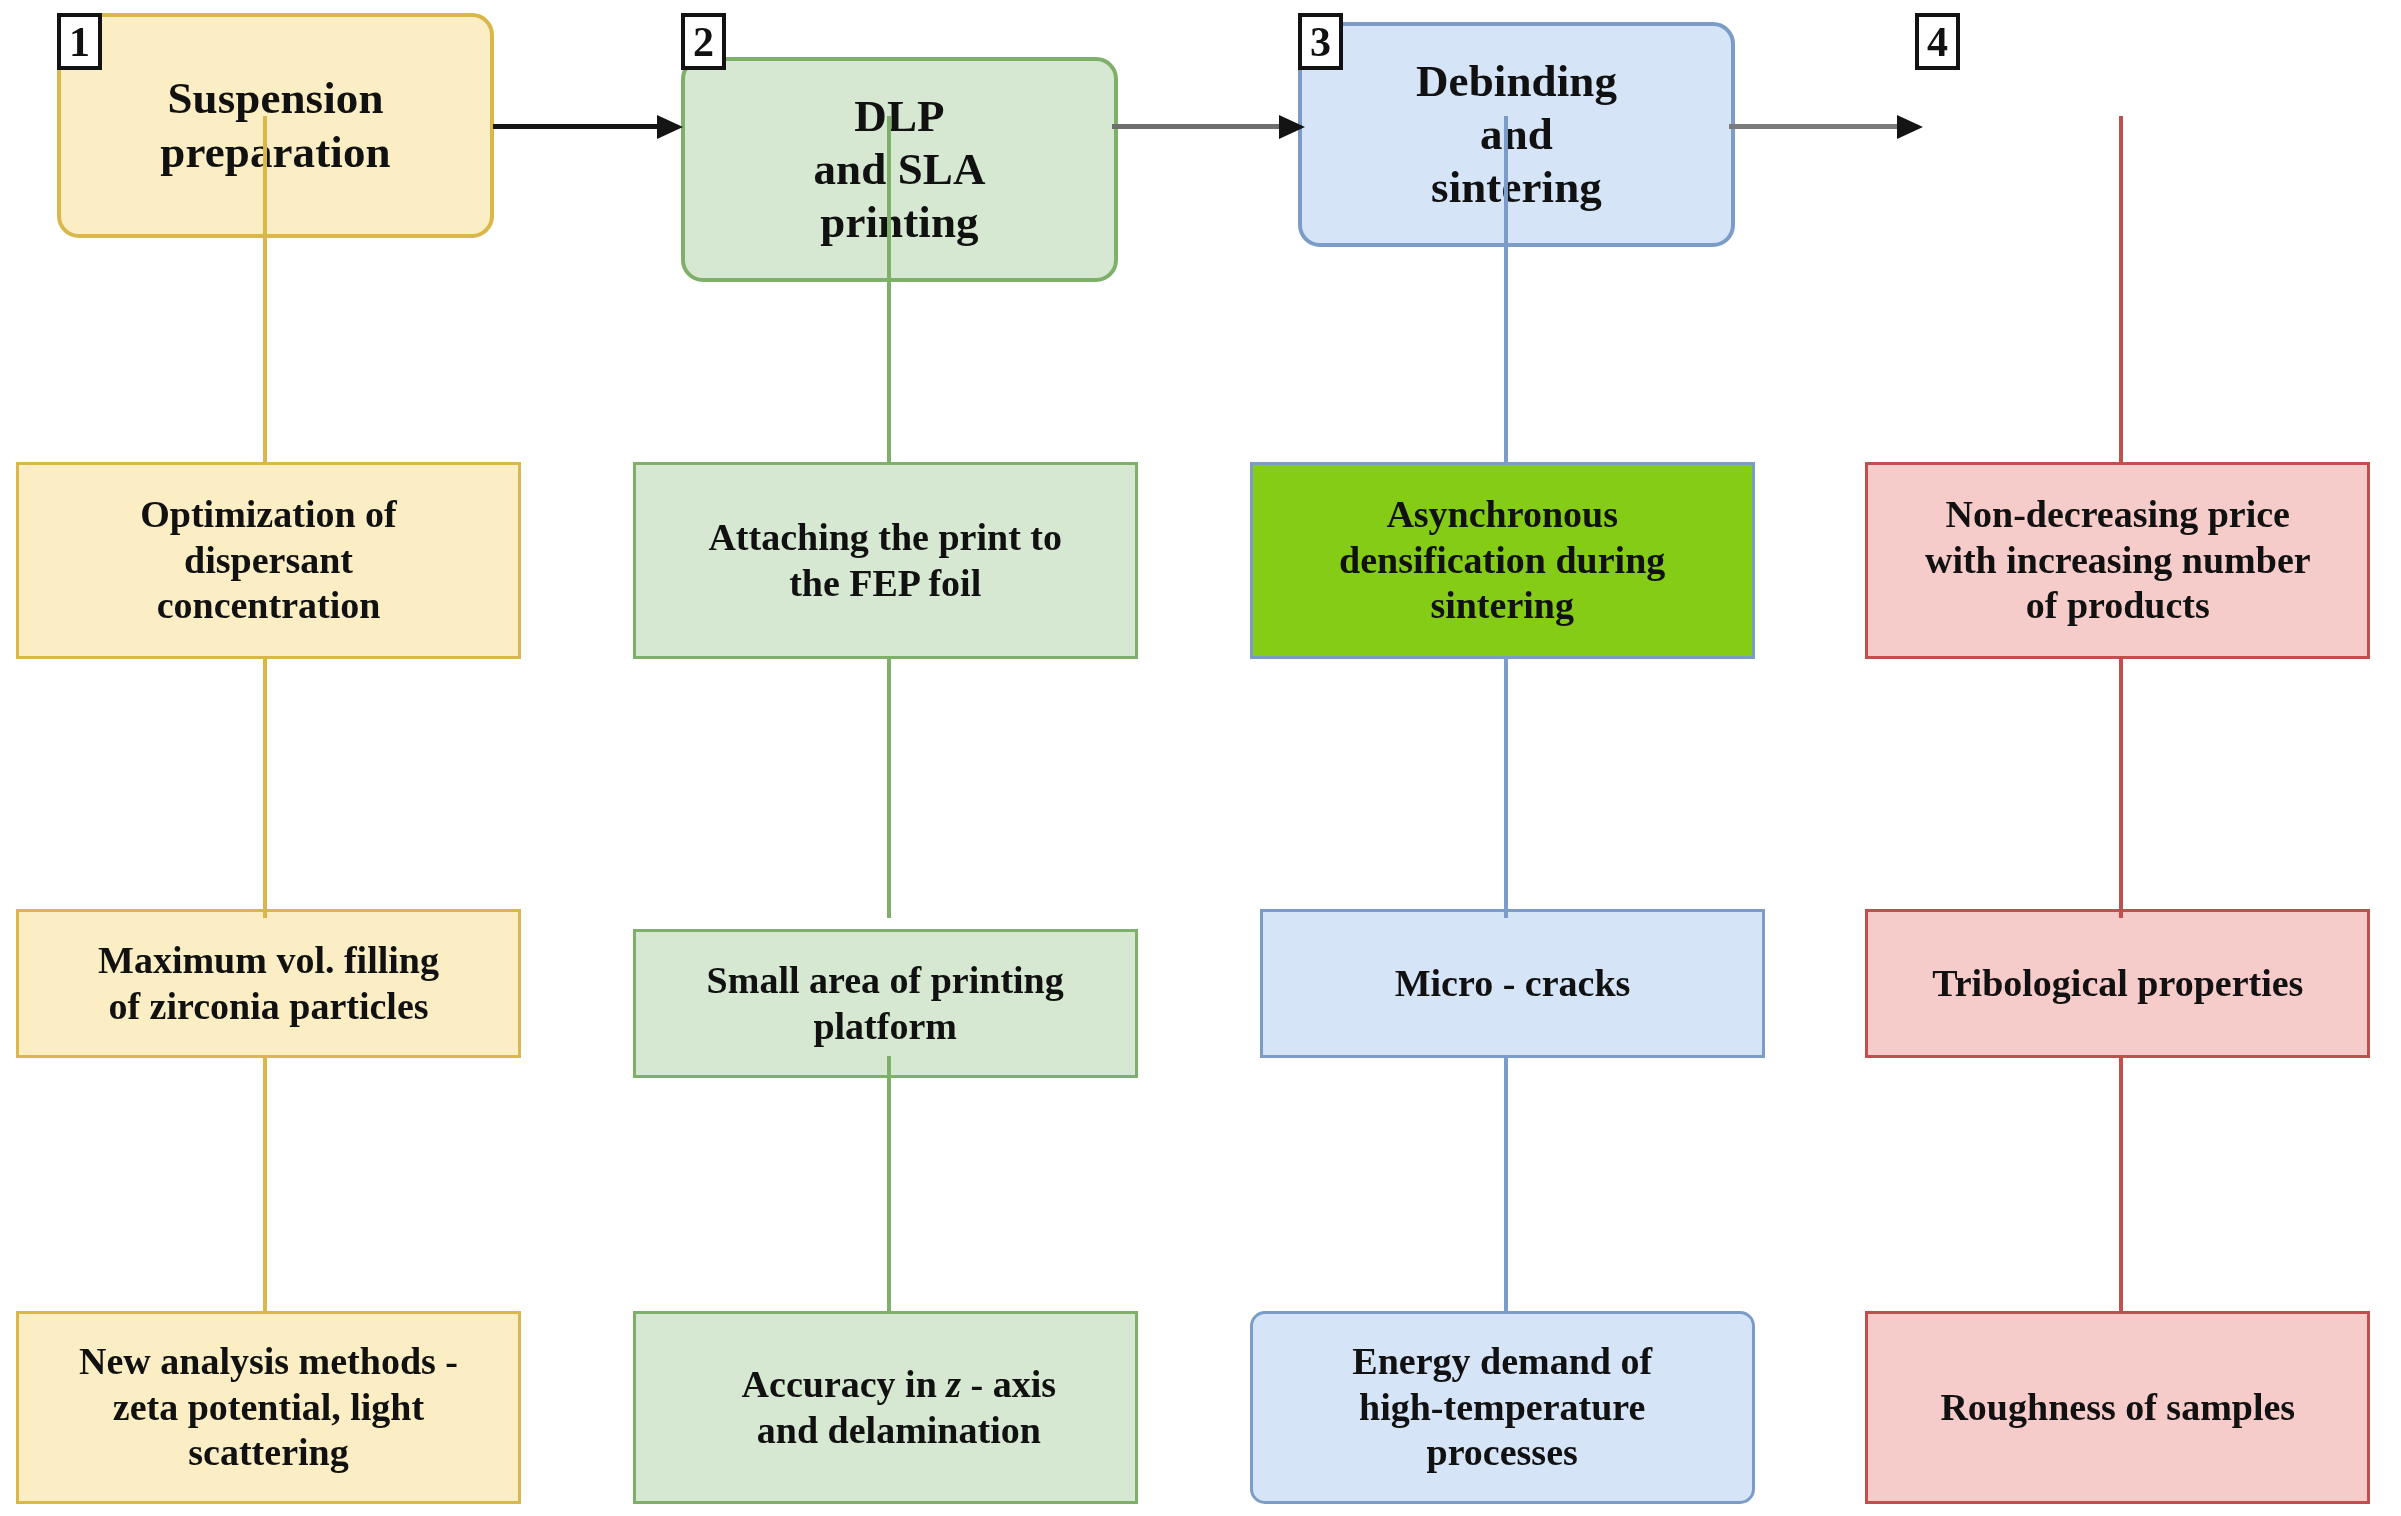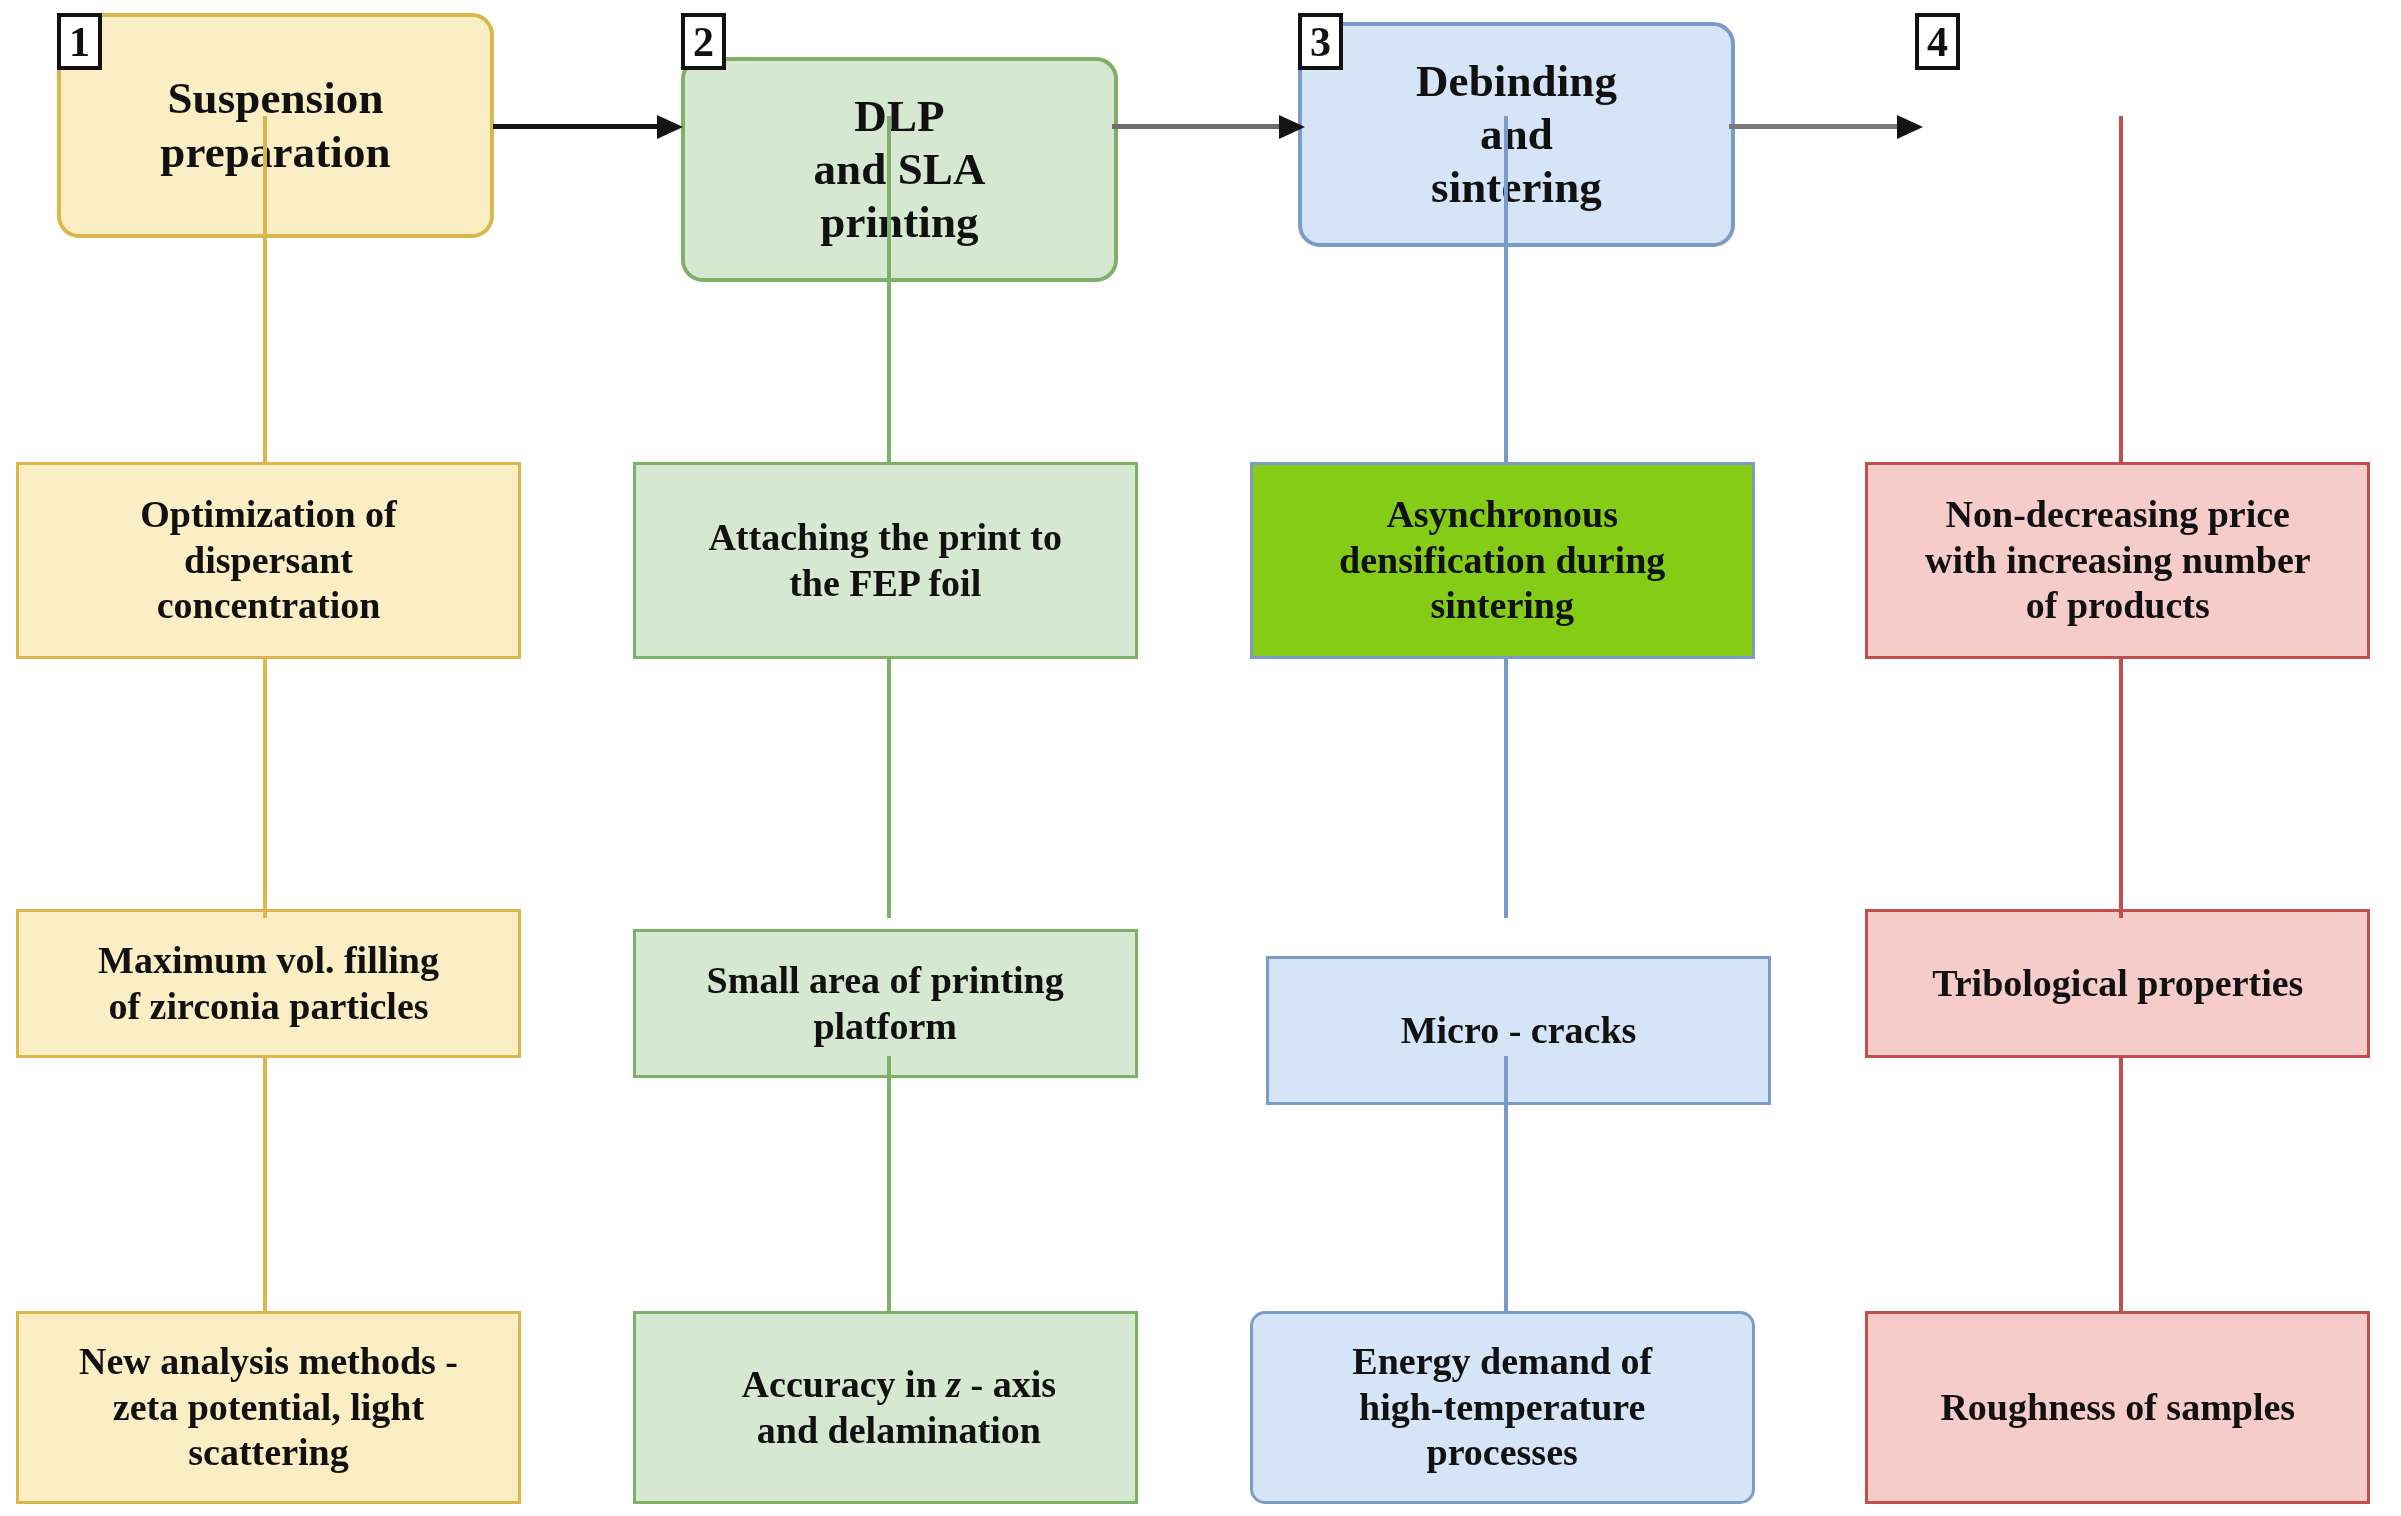--- a/index.html
+++ b/index.html
@@ -202,21 +202,21 @@
     <div class="badge" style="left:57px; top:13px;">
       <span>3</span>
     </div>
 
     <div class="item-box" style="left:8.7px; top:462px; width:505px; height:197px; background:#84cc16; border-color:#7a9cc6;">
       <span style="white-space: pre-line;">Asynchronous
 densification during
 sintering</span>
     </div>
 
-    <div class="item-box" style="left:25px; top:909px; width:505px; height:149px; background:#d6e4f7; border-color:#7a9cc6;margin-top:47px;">
+    <div class="item-box" style="left:19px; top:909px; width:505px; height:149px; background:#d6e4f7; border-color:#7a9cc6;">
       <span>Micro - cracks</span>
     </div>
 
     <div class="item-box" style="left:8.7px; top:1311px; width:505px; height:193px; background:#d6e4f7; border-color:#7a9cc6;border-radius:15px;">
       <span style="white-space: pre-line;">Energy demand of
 high-temperature
 processes</span>
     </div>
   </div>
 

